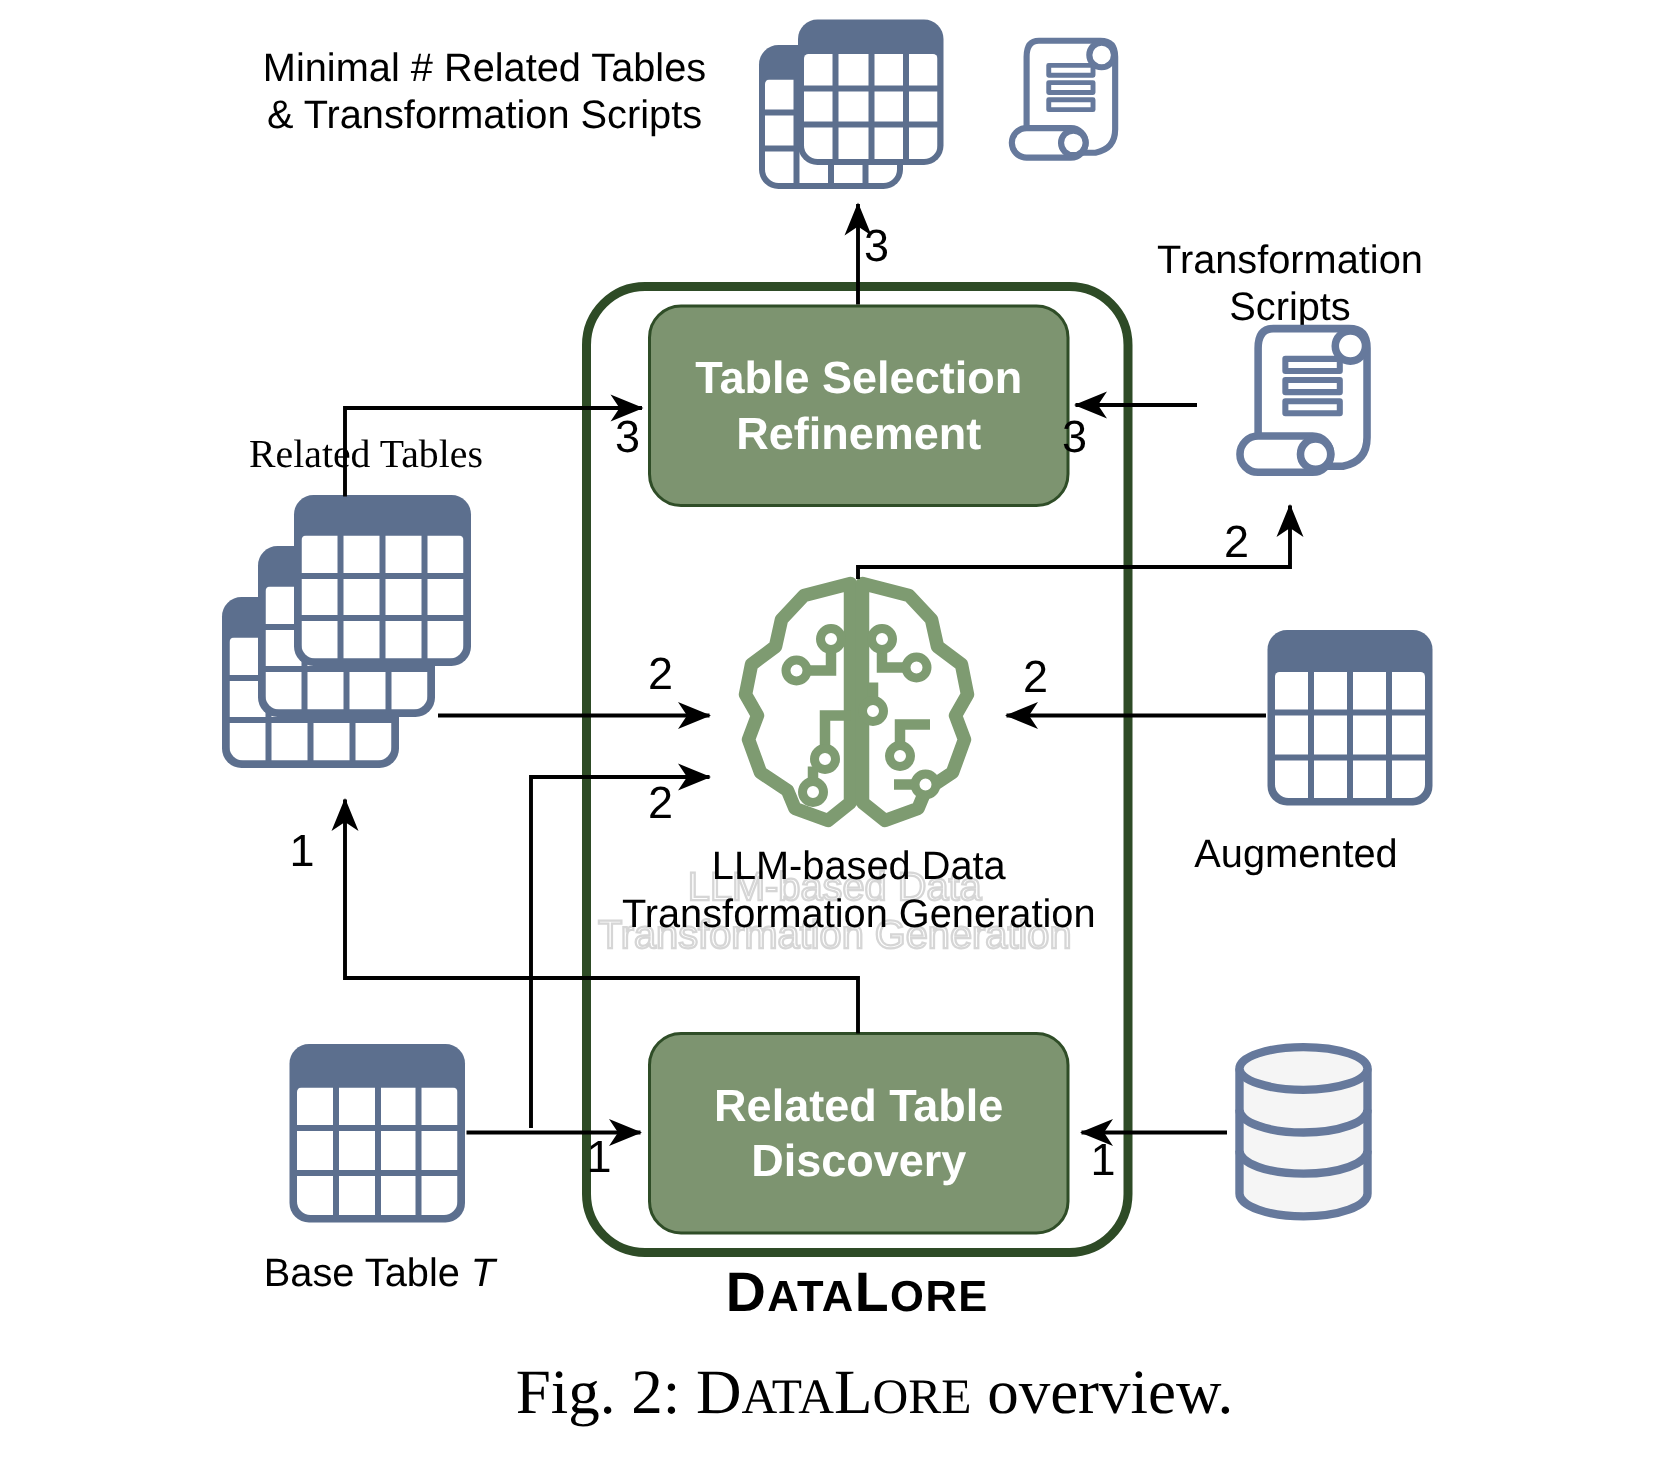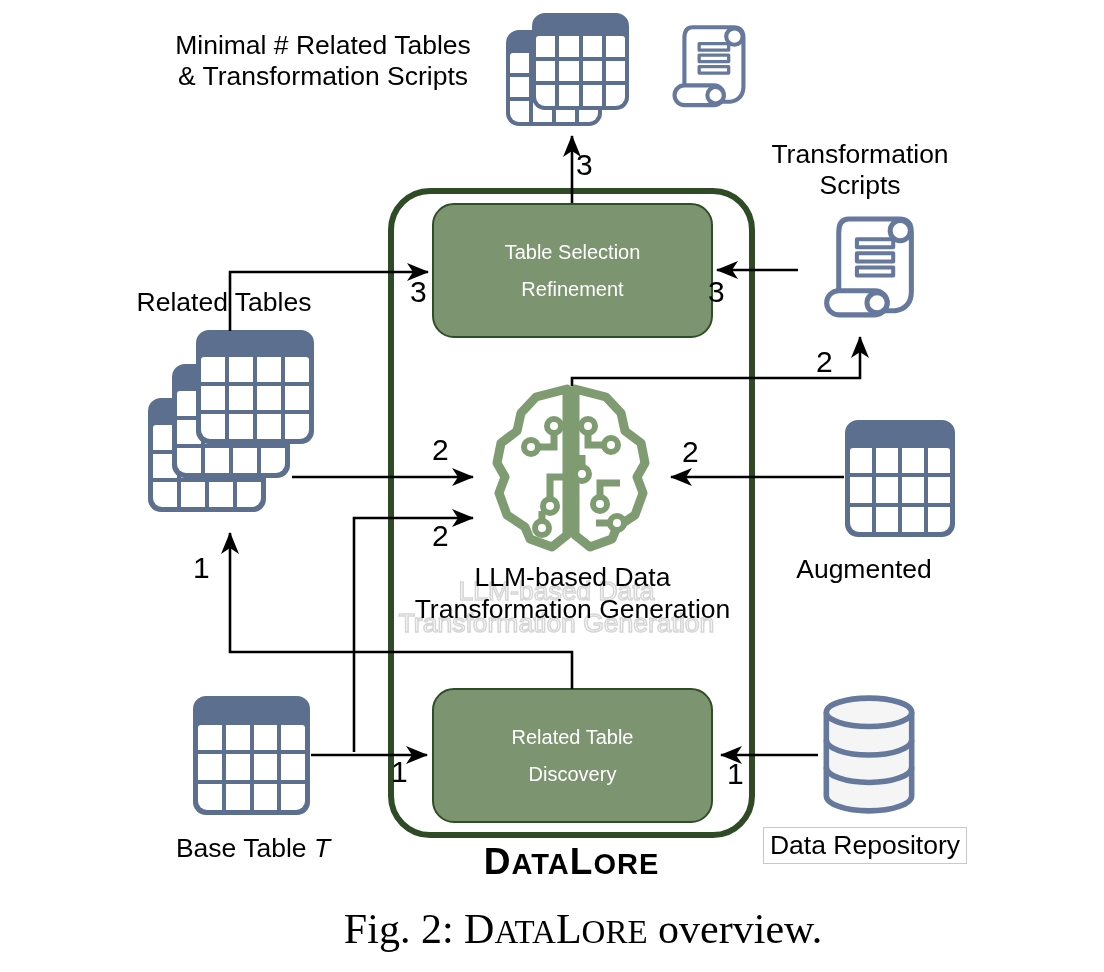--- a/index.html
+++ b/index.html
@@ -4,21 +4,21 @@
 <style>
   html,body{margin:0;padding:0;background:#fff;}
   #canvas{position:relative;width:1104px;height:972px;background:#fff;overflow:hidden;
           font-family:"Liberation Sans",sans-serif;color:#000;padding-left:16px;}
   .lbl{position:absolute;text-align:center;font-size:26.5px;line-height:31px;}
   .container{position:absolute;left:388px;top:188px;width:367px;height:650px;
              border:6px solid #2E4B26;border-radius:42px;box-sizing:border-box;background:#fff;}
   .module{position:absolute;left:432px;width:281px;height:135px;background:#7D9470;
           border:2.5px solid #2F4D27;border-radius:22px;box-sizing:border-box;
           display:flex;flex-direction:column;align-items:center;justify-content:center;
-          color:#fff;font-weight:normal;font-size:20px;line-height:37px;text-align:center;z-index:5;}
+          color:#fff;font-weight:bold;font-size:30px;line-height:37px;text-align:center;z-index:5;}
   .tbl{position:absolute;background:#5C6F8E;border-radius:13px;z-index:6;}
   .tbl .grid{position:absolute;left:4.5%;right:4.5%;bottom:4.5%;top:24%;display:grid;
              grid-template-columns:repeat(4,1fr);grid-template-rows:repeat(3,1fr);gap:4px;
              border-radius:3px 3px 9px 9px;overflow:hidden;}
   .tbl .grid i{background:#fff;display:block;}
   .icon{position:absolute;z-index:6;}
   .num{position:absolute;font-size:30px;line-height:30px;z-index:40;}
   .llm{position:absolute;left:390px;top:561px;width:365px;text-align:center;
        font-size:26.5px;line-height:32px;z-index:8;}
   .ghost{transform:translate(-16px,14px);color:#fff;-webkit-text-stroke:1.5px #d6d6d6;z-index:7;}
@@ -85,21 +85,21 @@
       <rect x="8" y="79" width="60" height="24" rx="12"></rect>
       <circle cx="58" cy="91" r="10"></circle>
       <g stroke-width="4">
           <rect x="38" y="28" width="36" height="8"></rect>
           <rect x="38" y="42" width="36" height="8"></rect>
           <rect x="38" y="56" width="36" height="8"></rect>
         </g>
     </g>
   </svg>
 
-  <div class="lbl" style="left:756px;top:139px;width:208px;">
+  <div class="lbl" style="left:756px;top:158px;width:208px;">
     <div>Transformation</div>
     <div>Scripts</div>
   </div>
 
   <svg class="icon" style="left:816px;top:211px;" width="106" height="119" viewBox="0 0 100 118">
     <g fill="#fff" stroke="#66799C" stroke-width="5" stroke-linejoin="round">
       <path d="M30 8 H80 Q92 8 92 21 V80 Q92 96 76 99 H32 Q20 96 20 84 V21 Q20 8 30 8 Z"></path>
       <circle cx="81" cy="19.5" r="10"></circle>
       <rect x="8" y="79" width="60" height="24" rx="12"></rect>
       <circle cx="58" cy="91" r="10"></circle>
@@ -147,21 +147,21 @@
 
   <div class="llm ghost">
     <div>LLM-based Data</div>
     <div>Transformation Generation</div>
   </div>
   <div class="llm">
     <div>LLM-based Data</div>
     <div>Transformation Generation</div>
   </div>
 
-  <div class="lbl" style="left:109px;top:287px;width:230px;">Related Tables</div>
+  <div class="lbl" style="left:129px;top:287px;width:230px;font-family:Liberation Serif, serif;">Related Tables</div>
   <div class="tbl" style="left:148px;top:398px;width:118px;height:114px;">
       <div class="grid">
         <i></i>
         <i></i>
         <i></i>
         <i></i>
         <i></i>
         <i></i>
         <i></i>
         <i></i>
@@ -250,21 +250,20 @@
   </div>
 
   <svg class="icon" style="left:818px;top:692px;" width="102" height="126" viewBox="0 0 100 124">
     <g fill="#f5f5f5" stroke="#66799C" stroke-width="5.5">
       <path d="M8 20 V102 A42 15 0 0 0 92 102 V20"></path>
       <ellipse cx="50" cy="20" rx="42" ry="14"></ellipse>
       <path d="M8 47 A42 15 0 0 0 92 47" fill="none"></path>
       <path d="M8 74 A42 15 0 0 0 92 74" fill="none"></path>
     </g>
   </svg>
-  <div class="repo-label">Data Repository</div>
 
   <div class="brand">
     <span class="big">D</span><span class="small">ATA</span><span class="big">L</span><span class="small">ORE</span>
   </div>
 
   <div class="caption">
     <span>Fig. 2: </span><span>D</span><span class="small">ATA</span><span>L</span><span class="small">ORE</span><span> overview.</span>
   </div>
 
   <svg id="arrows" width="1104" height="972" viewBox="0 0 1104 972">

